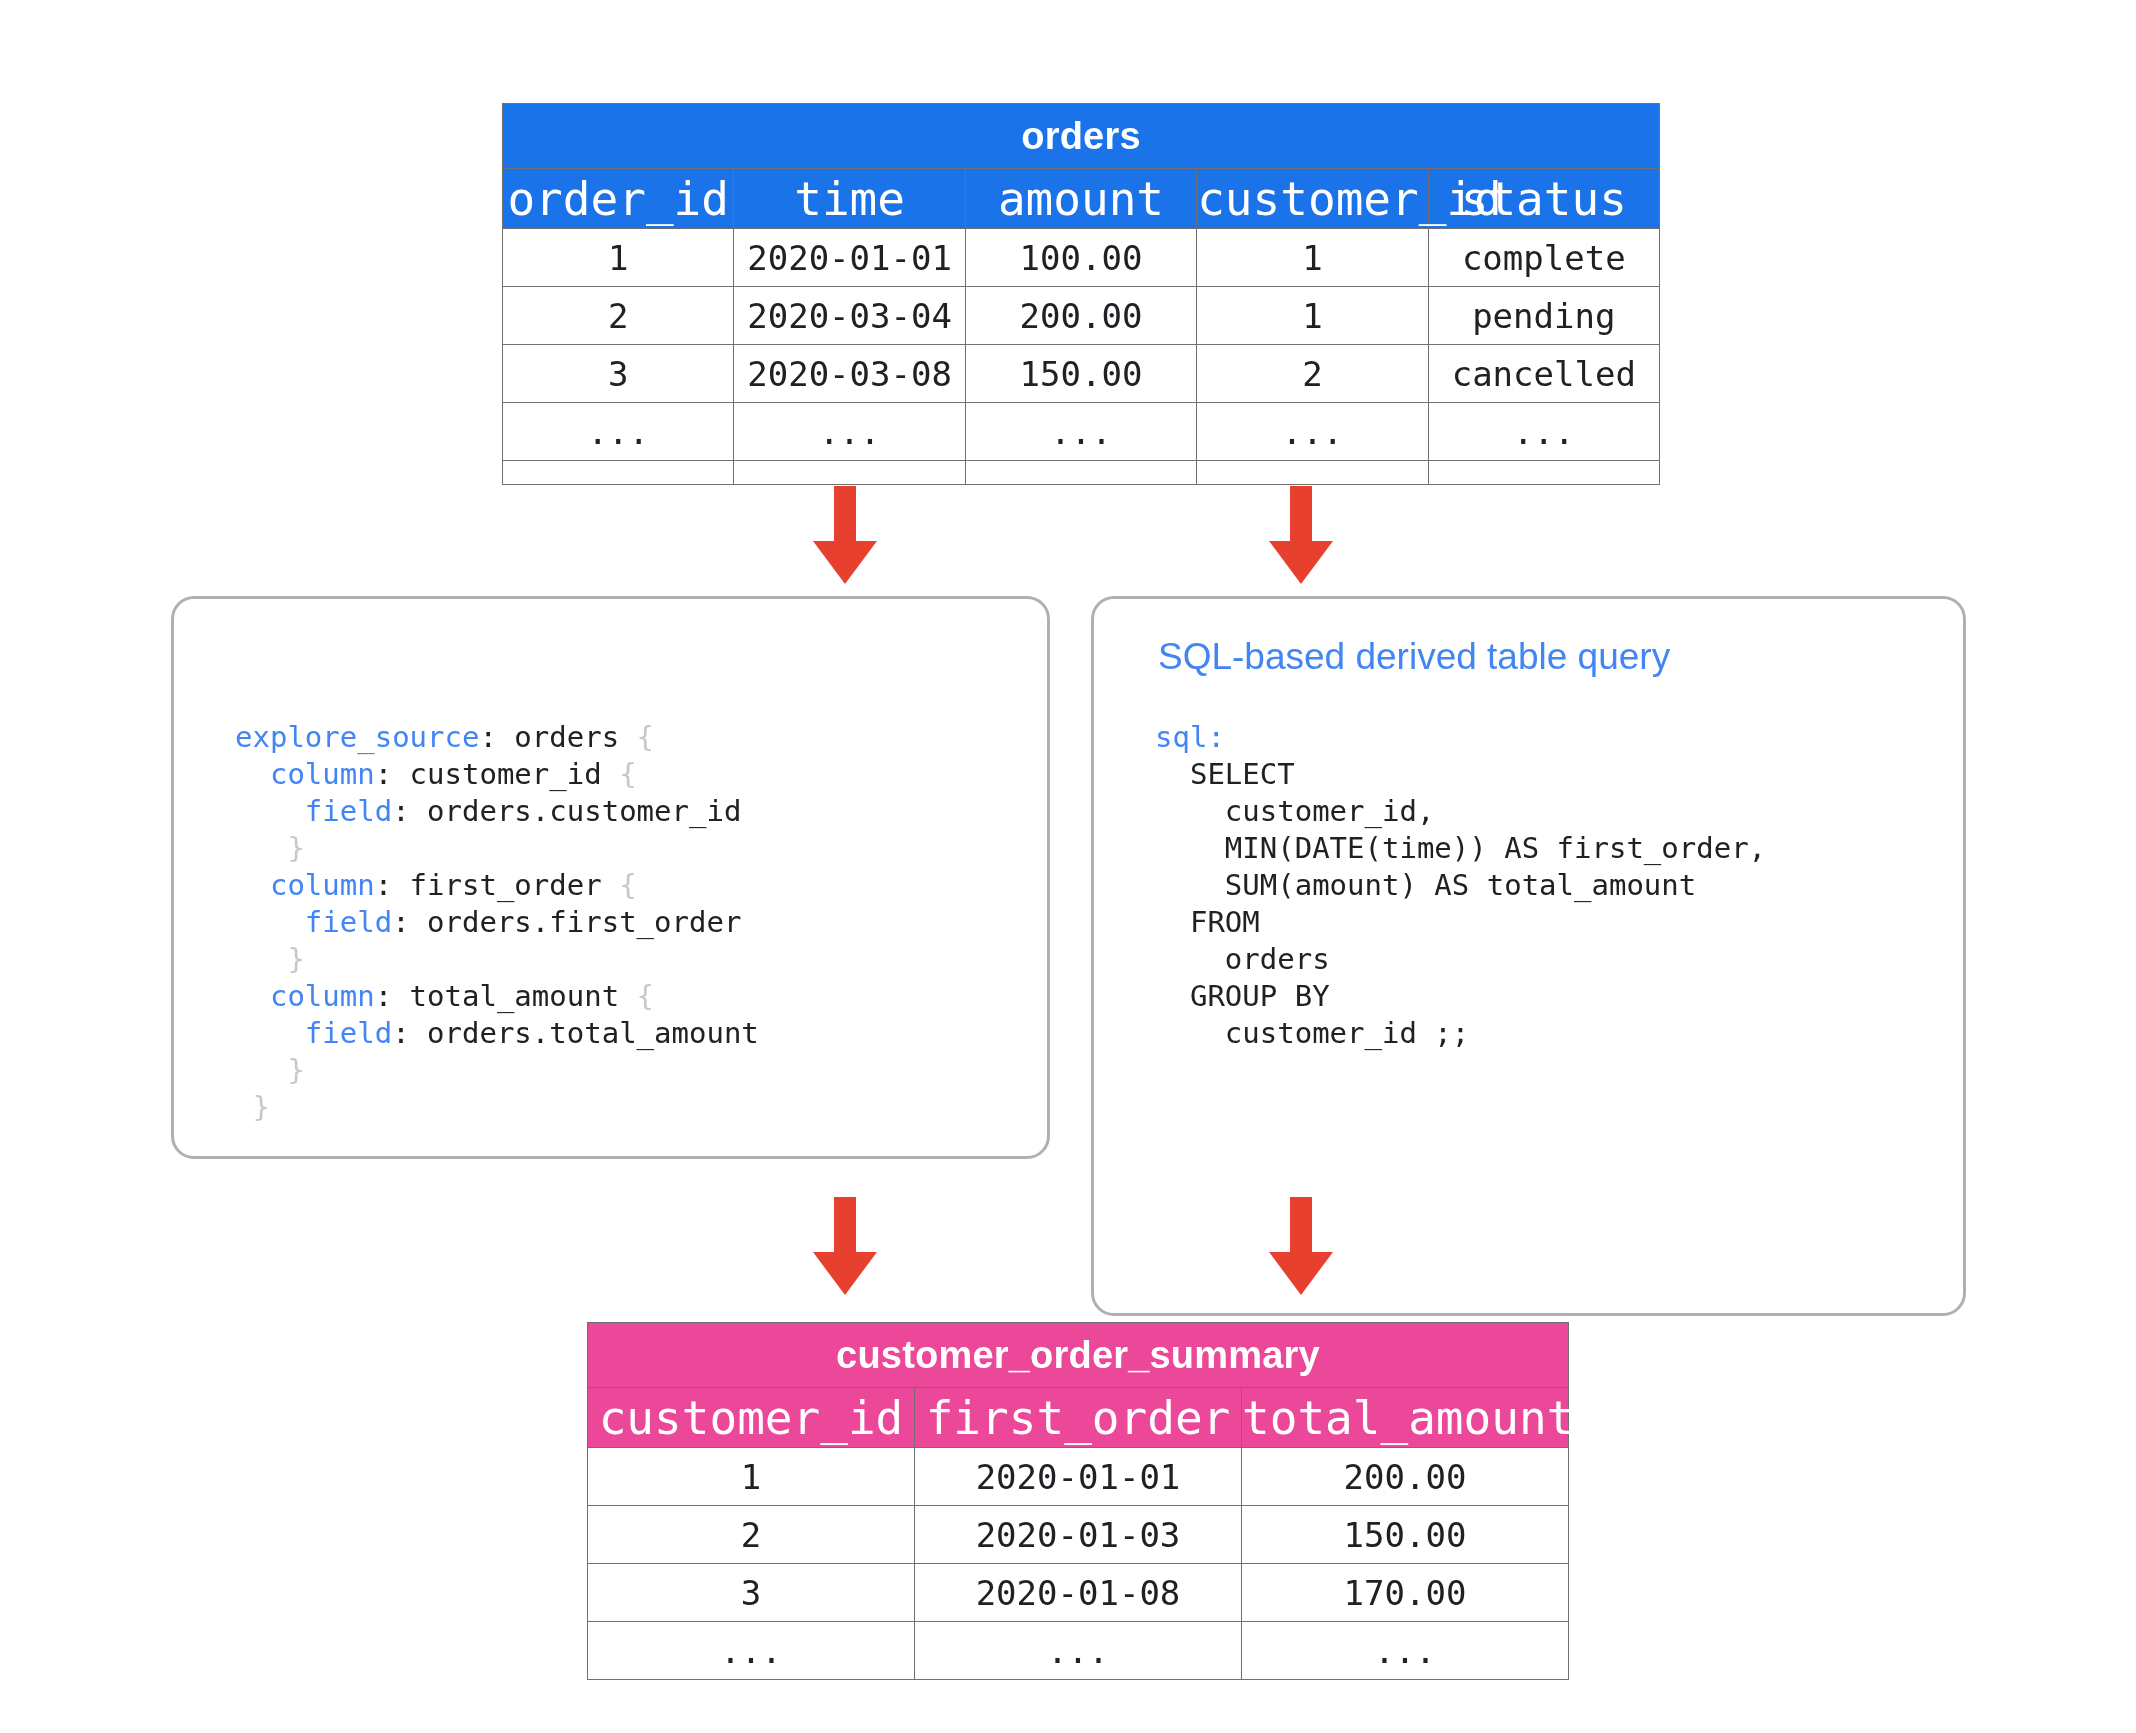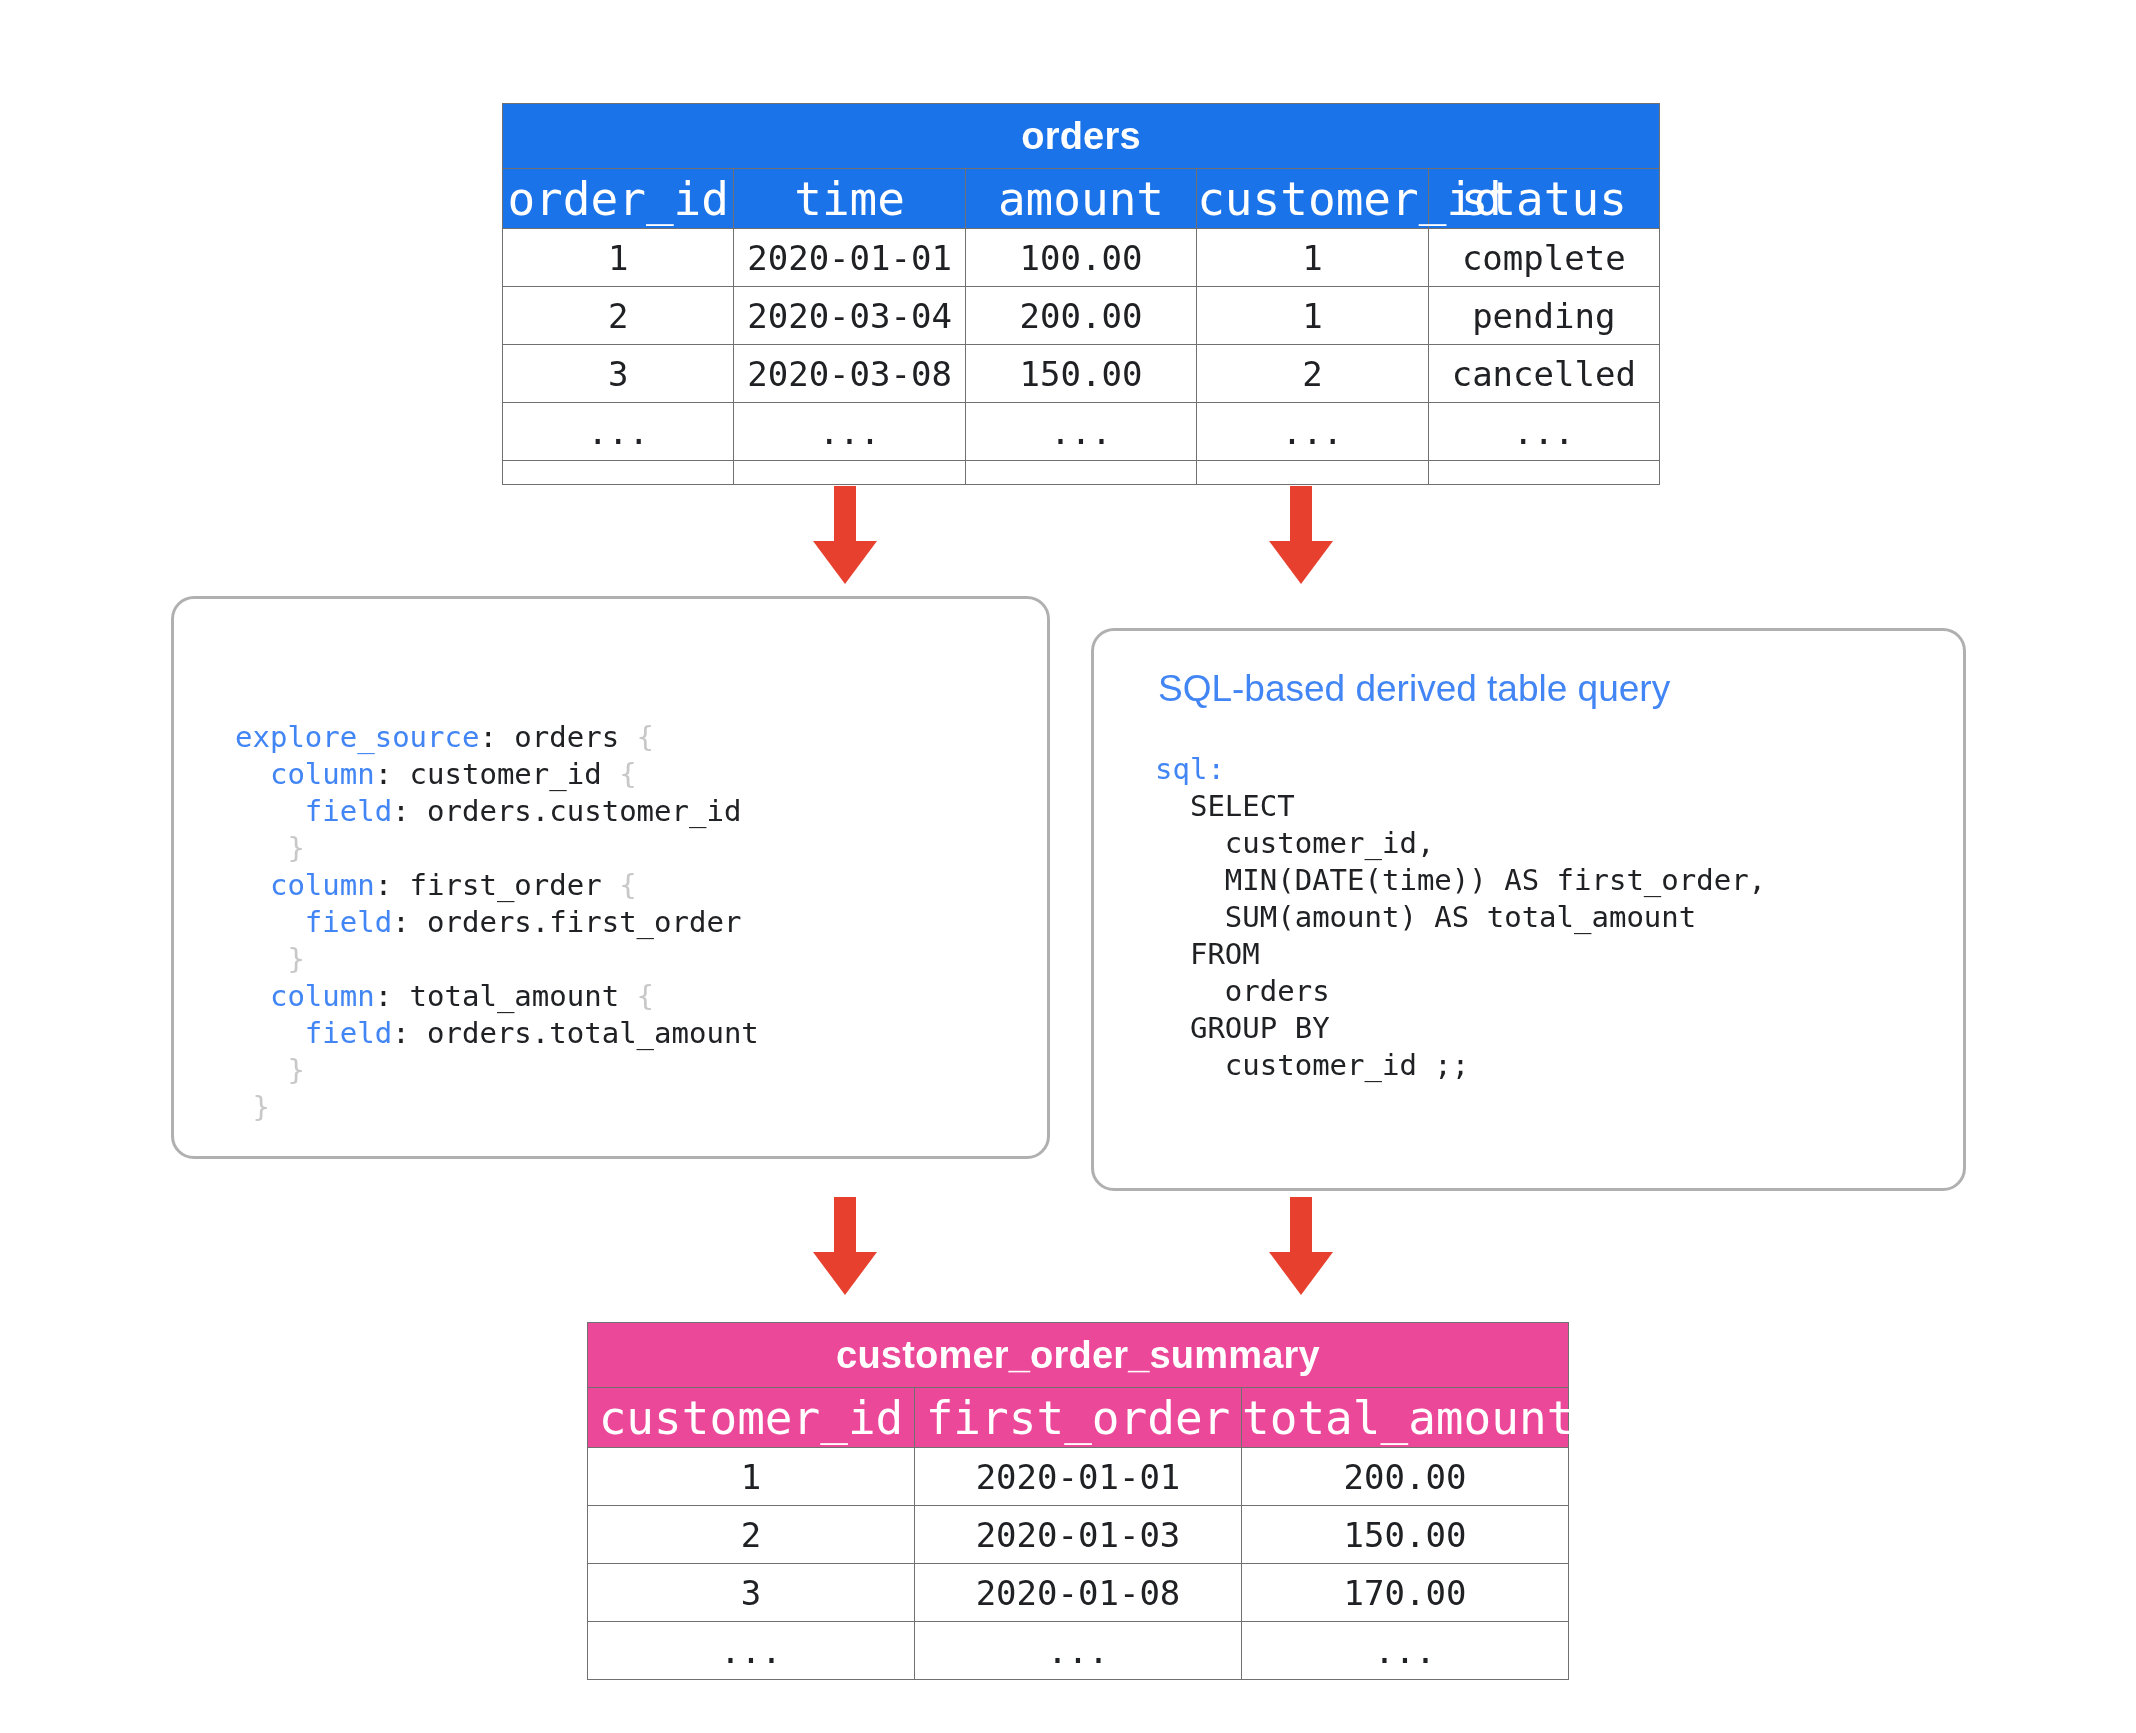--- a/index.html
+++ b/index.html
@@ -114,22 +114,21 @@
   #panel-native {
     left: 171px;
     top: 596px;
     width: 879px;
     height: 563px;
   }
   #panel-sql {
     left: 1091px;
     top: 596px;
     width: 875px;
-    height: 563px;
-    margin-top: 32px;
+    height: 720px;
   }
   .panel-title {
     position: absolute;
     left: 64px;
     top: 37px;
     color: #4285f4;
     font-family: "Liberation Sans", sans-serif;
     font-size: 37px;
     font-weight: normal;
     white-space: nowrap;

